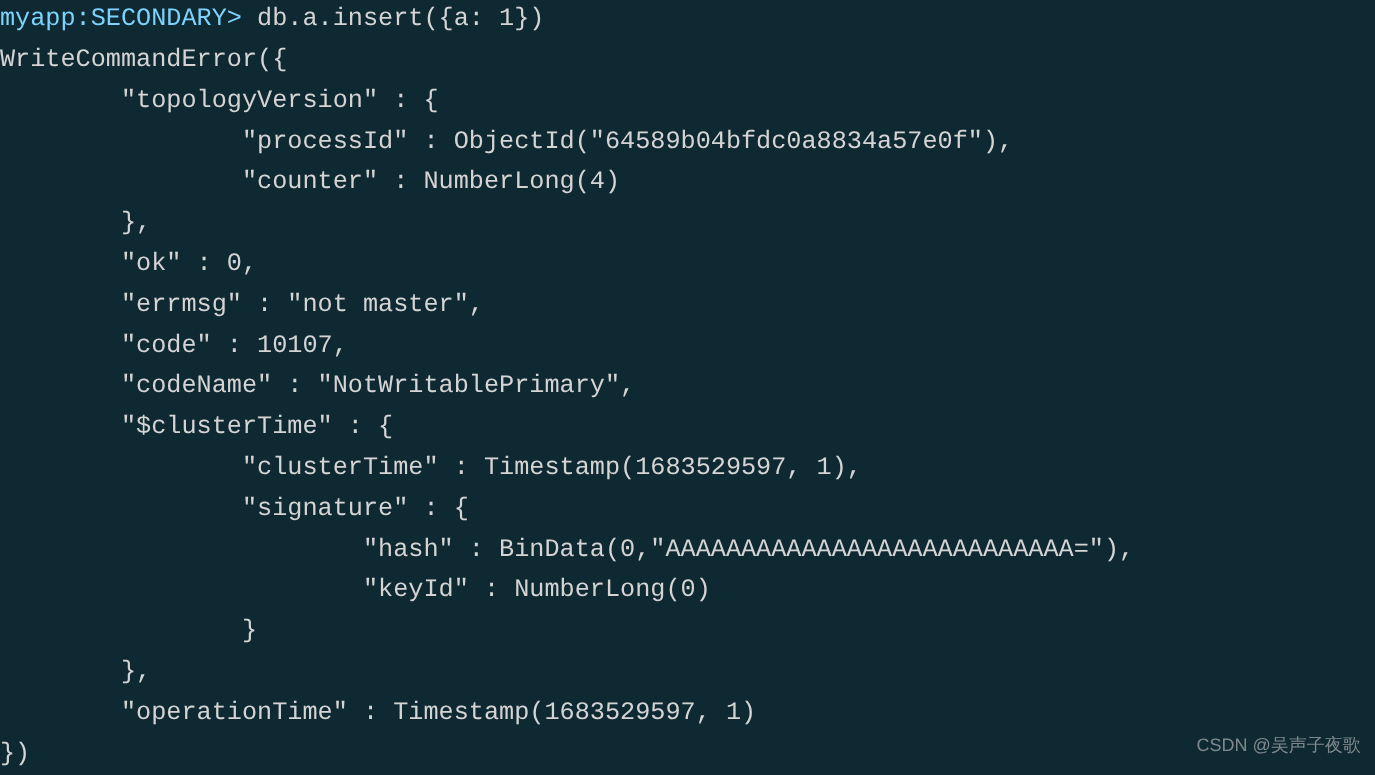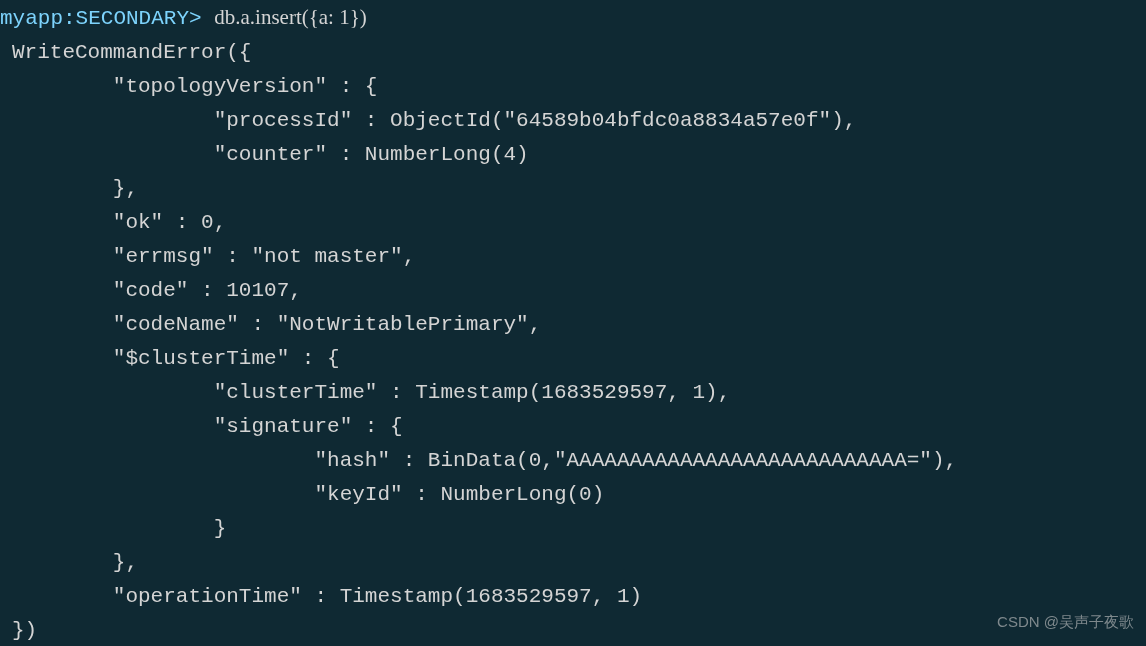--- a/index.html
+++ b/index.html
@@ -21,25 +21,23 @@
     }
     pre {
       white-space: pre;
       font-family: inherit;
     }
     .prompt {
       color: #7dd3fc;
     }
     .command {
       color: #d4d4d4;
-      font-family: Liberation Serif, serif;
     }
     .output {
       color: #d4d4d4;
-      padding-left: 12px;
     }
     .watermark {
       position: absolute;
       bottom: 12px;
       right: 12px;
       color: rgba(200, 200, 200, 0.6);
       font-size: 15px;
       font-family: sans-serif;
     }
   </style>

